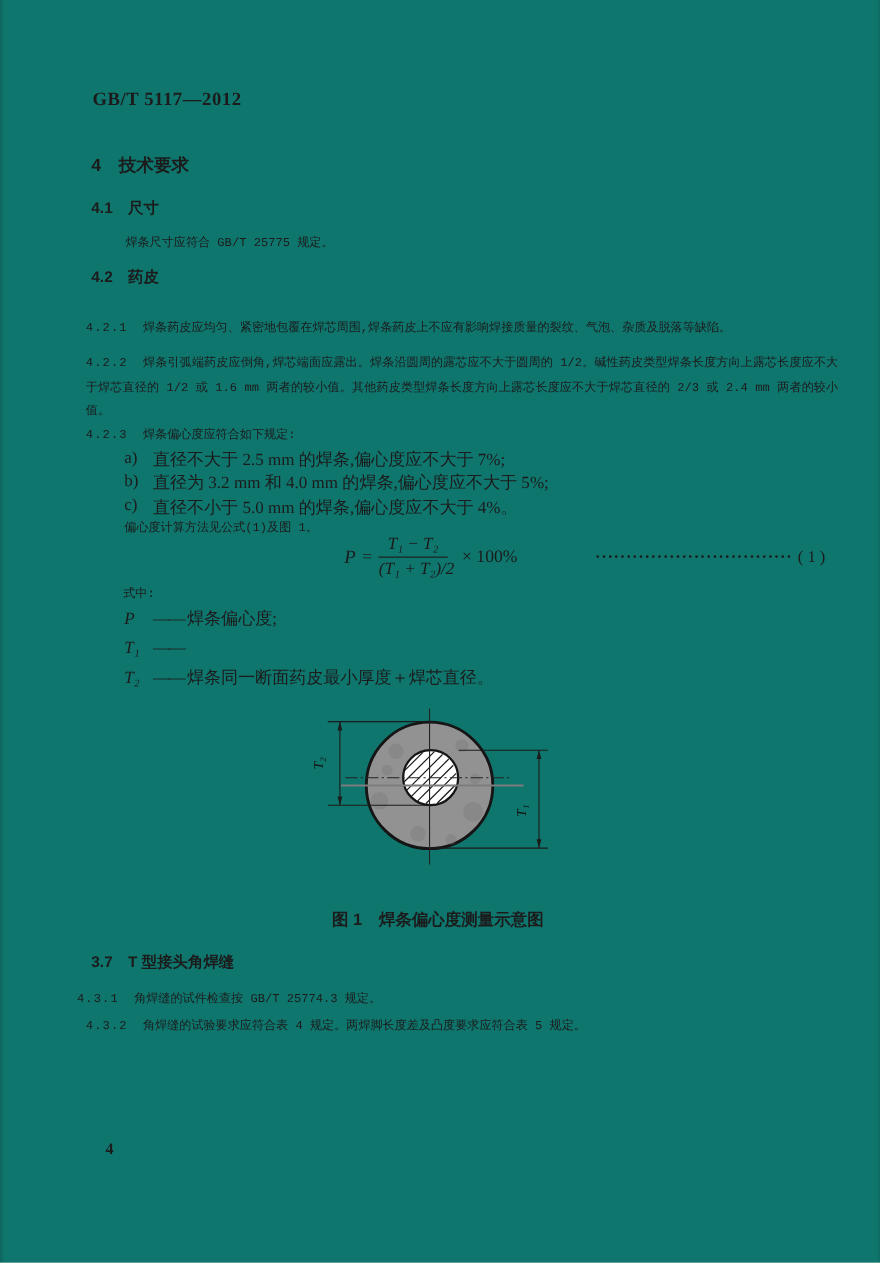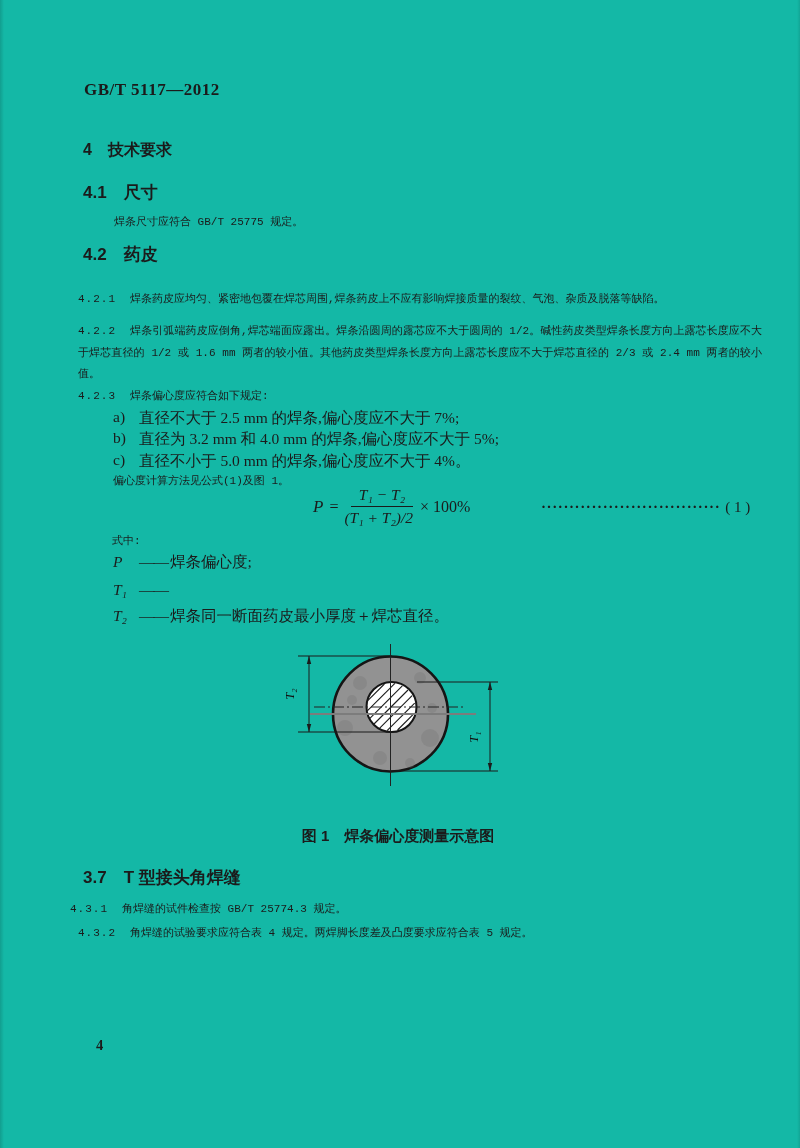--- a/index.html
+++ b/index.html
@@ -1,45 +1,45 @@
 <!DOCTYPE html>
 <html><head>
 <meta charset="utf-8">
 <style>
   html,body { margin:0; padding:0; background:#e9e9e9; }
   .page {
     position:relative; width:800px; height:1148px; margin:0 auto;
-    background:#14b8a6;
+    background:#0f766e;
     font-family:"Liberation Serif","DejaVu Serif",serif;
     color:#1b1b1b; overflow:hidden;
   }
   .page::before{ content:""; position:absolute; left:0; top:0; bottom:0; width:4px;
     background:linear-gradient(to right, rgba(0,0,0,.14), rgba(0,0,0,0)); pointer-events:none;}
   .page::after{ content:""; position:absolute; right:0; top:0; bottom:0; width:3px;
     background:linear-gradient(to left, rgba(0,0,0,.10), rgba(0,0,0,0)); pointer-events:none;}
   .abs { position:absolute; }
   .doc-code { font-size:17px; font-weight:bold; letter-spacing:.5px;
     font-family:"Liberation Serif","DejaVu Serif",serif; }
   .sec-h { font-size:16px; font-weight:bold;
     font-family:"Liberation Sans","DejaVu Sans",sans-serif; }
-  .sub-h { font-size:17px; font-weight:bold;
+  .sub-h { font-size:14px; font-weight:bold;
     font-family:"Liberation Sans","DejaVu Sans",sans-serif; }
   .body-t { font-size:11px; line-height:21.6px;font-family:Liberation Mono, monospace; }
   .clause { width:684px; text-align:justify; }
   .cnum { margin-right:14px; letter-spacing:1px; }
   .li { display:flex; font-size:15.5px; }
   .li .mk { width:26px; flex:0 0 26px; }
   .defs .row { display:flex; font-size:15.5px; margin-bottom:7.5px; align-items:baseline; }
   .defs .sym { width:26px; flex:0 0 26px; font-style:italic;
     font-family:"Liberation Serif","DejaVu Serif",serif; }
   .defs .dash { margin-right:2px; letter-spacing:-1px; }
   .formula { display:flex; align-items:center; font-size:16px; }
   .f-var { font-style:italic; font-size:17px; }
   .f-eq { margin:0 6px; }
-  .frac { display:inline-flex; flex-direction:column; align-items:flex-end;
+  .frac { display:inline-flex; flex-direction:column; align-items:flex-start;
     font-style:italic; font-size:15.5px; }
   .frac .num { padding:0 8px 2px 8px; border-bottom:1.6px solid #1b1b1b; }
   .frac .den { padding-top:2px; }
   .f-times { margin-left:7px; }
   .leader-row { font-size:15px; font-weight:bold; white-space:nowrap; }
   .leader { letter-spacing:.6px; }
   .eq-no { margin-left:5px; font-weight:normal; }
   .caption { left:0; width:796px; text-align:center; font-size:15px; font-weight:bold;
     font-family:"Liberation Sans","DejaVu Sans",sans-serif; }
   .pageno { font-size:14.5px; font-weight:bold; }

